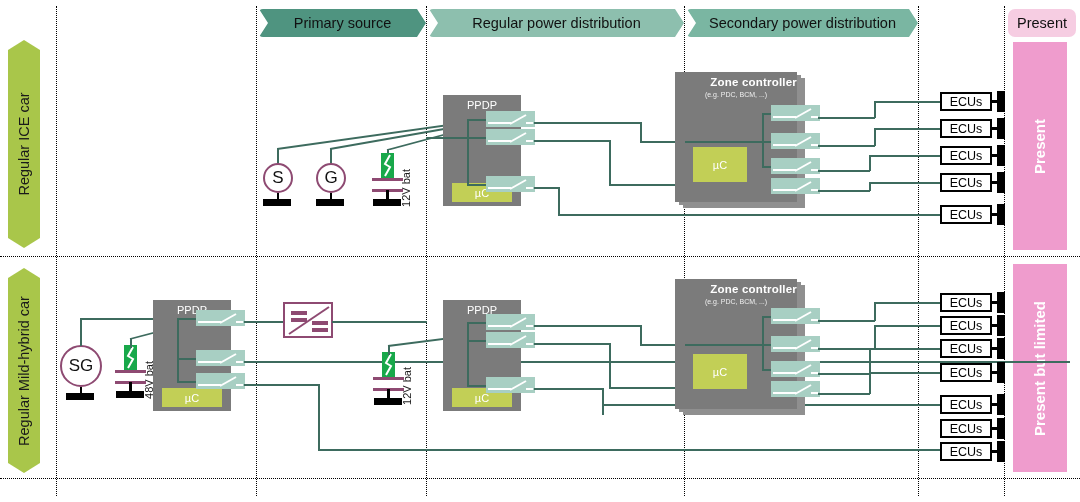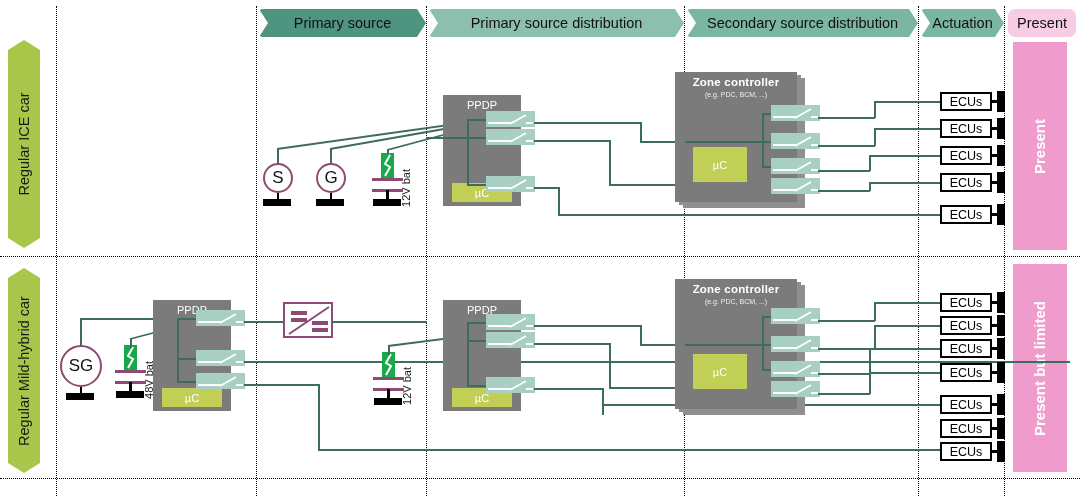--- a/index.html
+++ b/index.html
@@ -16,21 +16,21 @@
   .hdr.plain{clip-path:none;border-radius:7px;}
   .vlabel{position:absolute;left:0;top:0;width:100%;height:100%;
           display:flex;align-items:center;justify-content:center;}
   .vtext{transform:rotate(-90deg);white-space:nowrap;font-size:14.5px;color:#1a1a1a;}
   .vtext.white{color:#ffffff;font-weight:bold;font-size:15px;}
 
   
   .module{background:#7b7b7b;}
   .modtitle{position:absolute;left:0;top:4px;width:100%;text-align:center;
             color:#ffffff;font-size:11px;}
-  .modtitle.big{font-size:11.5px;font-weight:bold;letter-spacing:.2px;}
+  .modtitle.big{font-size:11.5px;font-weight:bold;letter-spacing:.2px;text-align:right;}
   .modsub{position:absolute;left:0;width:100%;text-align:center;
           color:#efefef;font-size:7px;}
   .uc{background:#c2cf56;color:#ffffff;font-size:11px;
       display:flex;align-items:center;justify-content:center;}
   .shadow{background:#8f8f8f;}
 
   
   .sw{background:#a8cfc3;}
 
   
@@ -67,27 +67,24 @@
 </style>
 </head>
 <body>
 
 <div id="stage">
 
   <div class="abs hdr" style="left:259px;top:9px;width:167px;background:#4f9480;">
     <span>Primary source</span>
   </div>
   <div class="abs hdr" style="left:429px;top:9px;width:255px;background:#8dbfae;">
-    <span>Primary source distribution</span>
+    <span>Regular power distribution</span>
   </div>
   <div class="abs hdr" style="left:687px;top:9px;width:231px;background:#7ab6a2;">
-    <span>Secondary source distribution</span>
-  </div>
-  <div class="abs hdr" style="left:921px;top:9px;width:83px;background:#7ab6a2;">
-    <span>Actuation</span>
+    <span>Secondary power distribution</span>
   </div>
   <div class="abs hdr plain" style="left:1008px;top:9px;width:68px;background:#f6cde2;">
     <span>Present</span>
   </div>
 
   <div class="abs vdot" style="left:56px;top:6px;height:490px;"></div>
   <div class="abs vdot" style="left:256px;top:6px;height:490px;"></div>
   <div class="abs vdot" style="left:426px;top:6px;height:490px;"></div>
   <div class="abs vdot" style="left:684px;top:6px;height:490px;"></div>
   <div class="abs vdot" style="left:918px;top:6px;height:490px;"></div>

